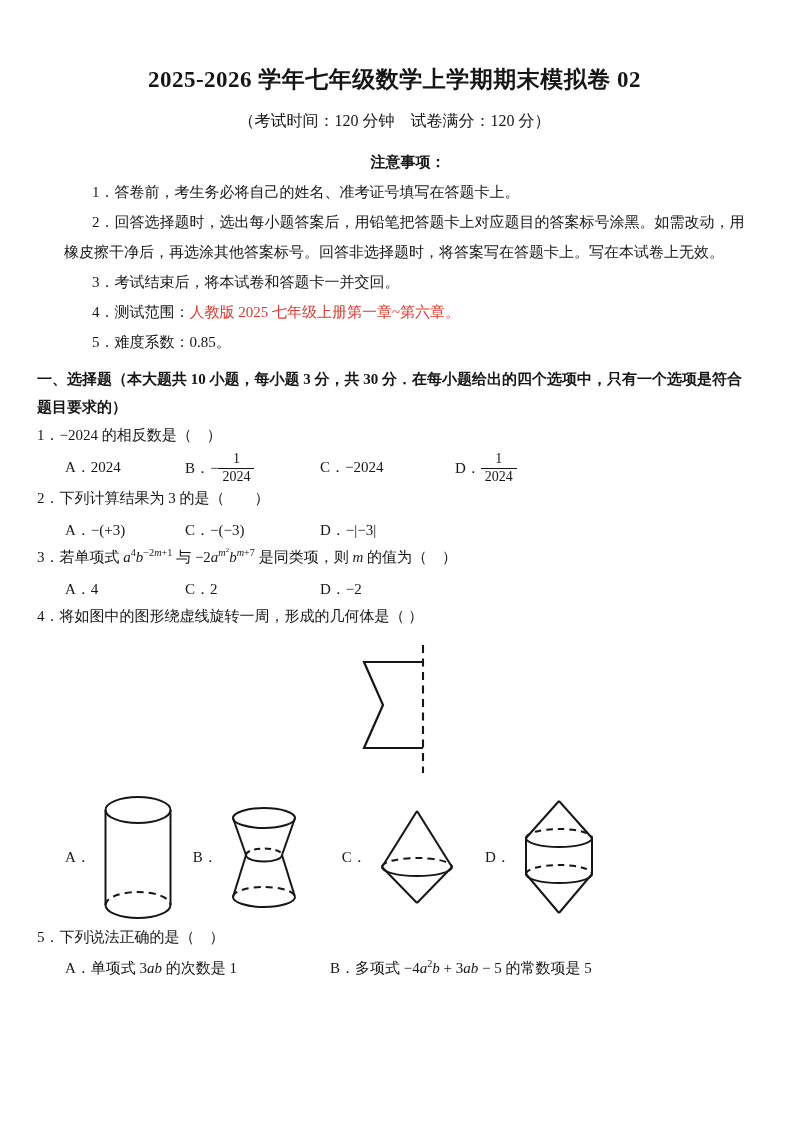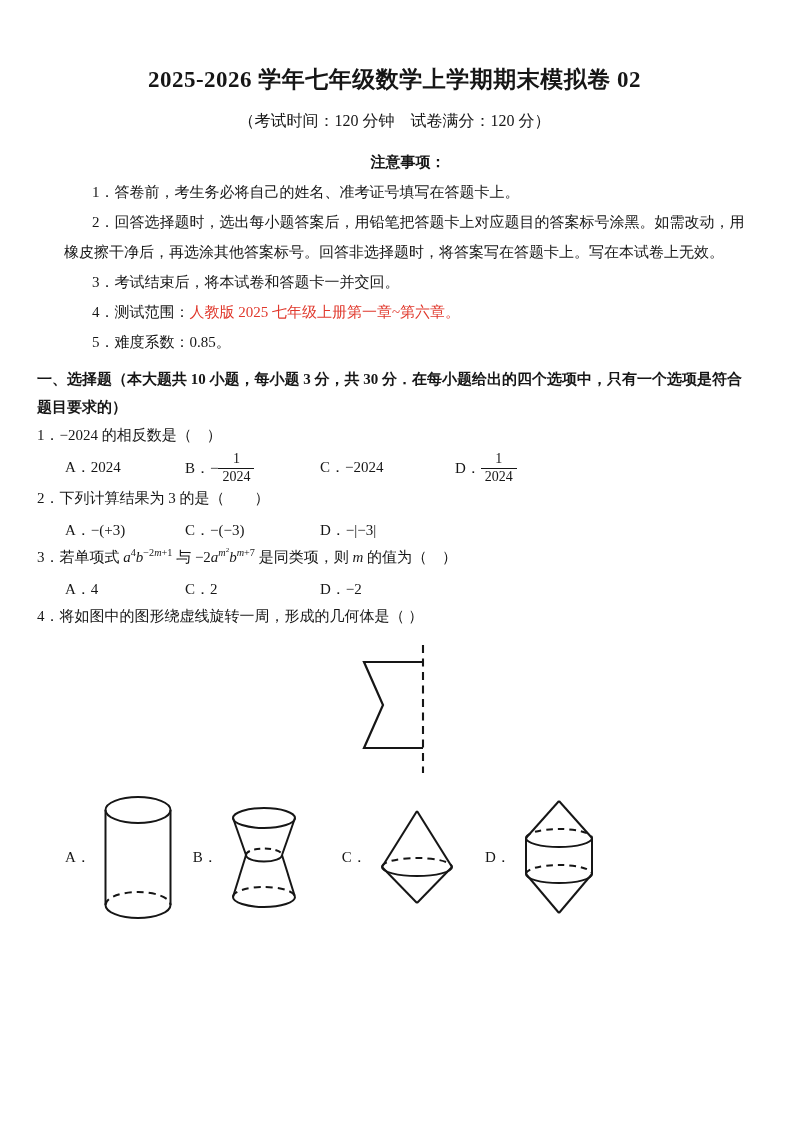--- a/index.html
+++ b/index.html
@@ -161,14 +161,21 @@
           <path d="M3,76 A33 9 0 0 1 69,76" fill="none" stroke="#161616" stroke-width="2" stroke-dasharray="6.5 5"></path>
           <path d="M3,76 A33 9 0 0 0 69,76" fill="none" stroke="#161616" stroke-width="2"></path>
           <line x1="3" y1="76" x2="36" y2="115" stroke="#161616" stroke-width="2"></line>
           <line x1="69" y1="76" x2="36" y2="115" stroke="#161616" stroke-width="2"></line>
         </svg>
       </div>
 
     </div>
   </div>
 
+  <div class="question">
+    <div>5．下列说法正确的是（　）</div>
+    <div class="opts q5-opts">
+      <div class="opt w-half">A．单项式 3<i>ab</i> 的次数是 1</div>
+      <div class="opt">B．多项式 −4<i>a</i><sup>2</sup><i>b</i> + 3<i>ab</i> − 5 的常数项是 5</div>
+    </div>
+  </div>
 
 </div>
 
 </body></html>

